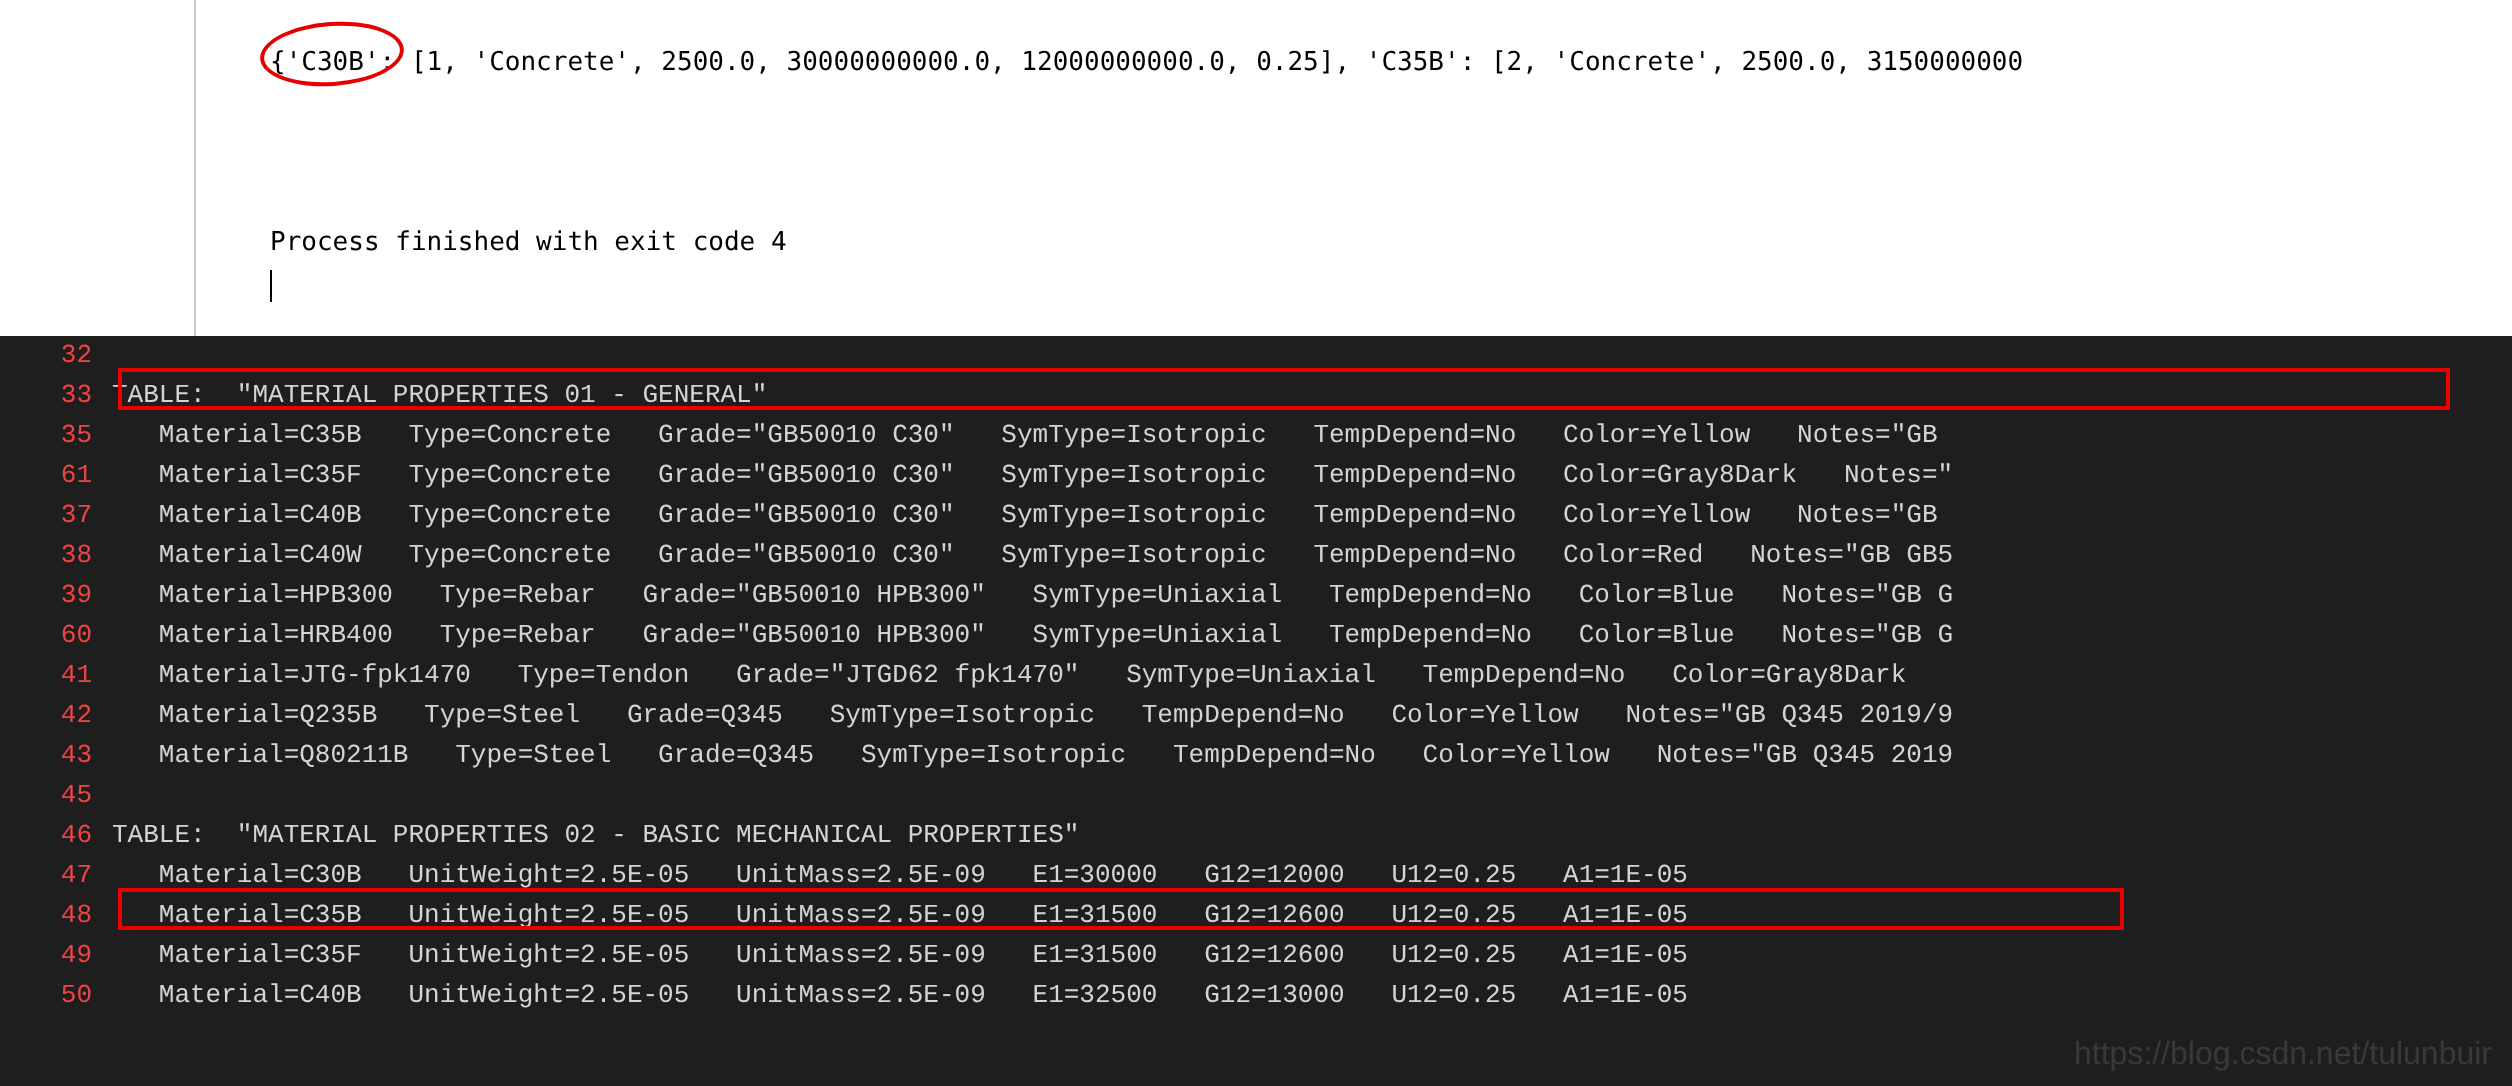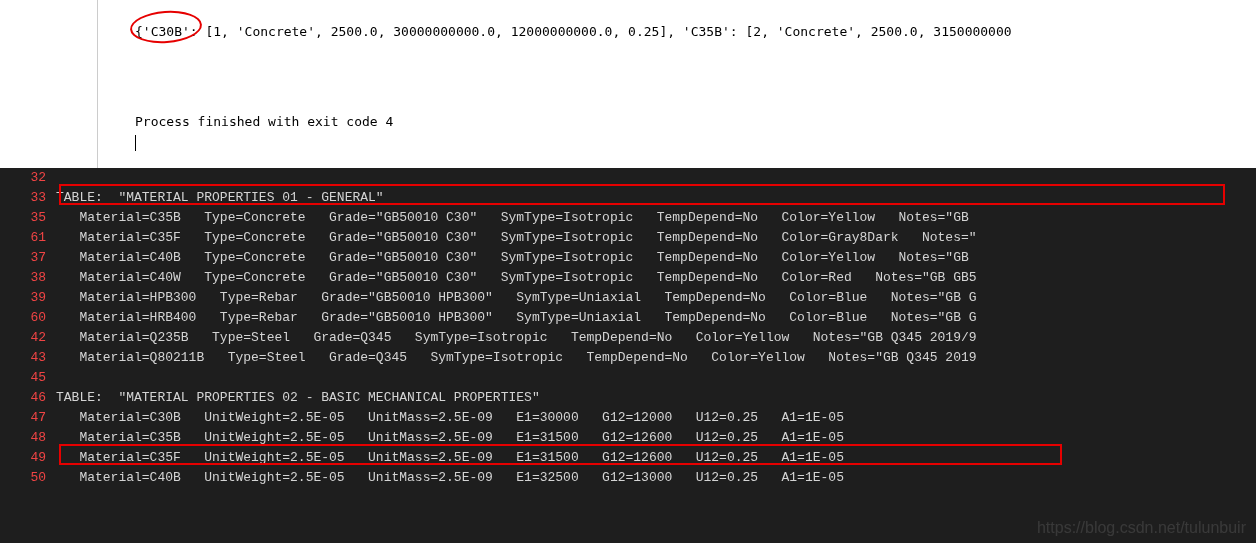--- a/index.html
+++ b/index.html
@@ -142,20 +142,24 @@
       </div>
       <div class="row">
         <div class="lineno">39</div>
         <div class="code">   Material=HPB300   Type=Rebar   Grade="GB50010 HPB300"   SymType=Uniaxial   TempDepend=No   Color=Blue   Notes="GB G</div>
       </div>
       <div class="row">
         <div class="lineno">60</div>
         <div class="code">   Material=HRB400   Type=Rebar   Grade="GB50010 HPB300"   SymType=Uniaxial   TempDepend=No   Color=Blue   Notes="GB G</div>
       </div>
       <div class="row">
+        <div class="lineno">41</div>
+        <div class="code">   Material=JTG-fpk1470   Type=Tendon   Grade="JTGD62 fpk1470"   SymType=Uniaxial   TempDepend=No   Color=Gray8Dark   </div>
+      </div>
+      <div class="row">
         <div class="lineno">42</div>
         <div class="code">   Material=Q235B   Type=Steel   Grade=Q345   SymType=Isotropic   TempDepend=No   Color=Yellow   Notes="GB Q345 2019/9</div>
       </div>
       <div class="row">
         <div class="lineno">43</div>
         <div class="code">   Material=Q80211B   Type=Steel   Grade=Q345   SymType=Isotropic   TempDepend=No   Color=Yellow   Notes="GB Q345 2019</div>
       </div>
       <div class="row">
         <div class="lineno">45</div>
         <div class="code"></div>

